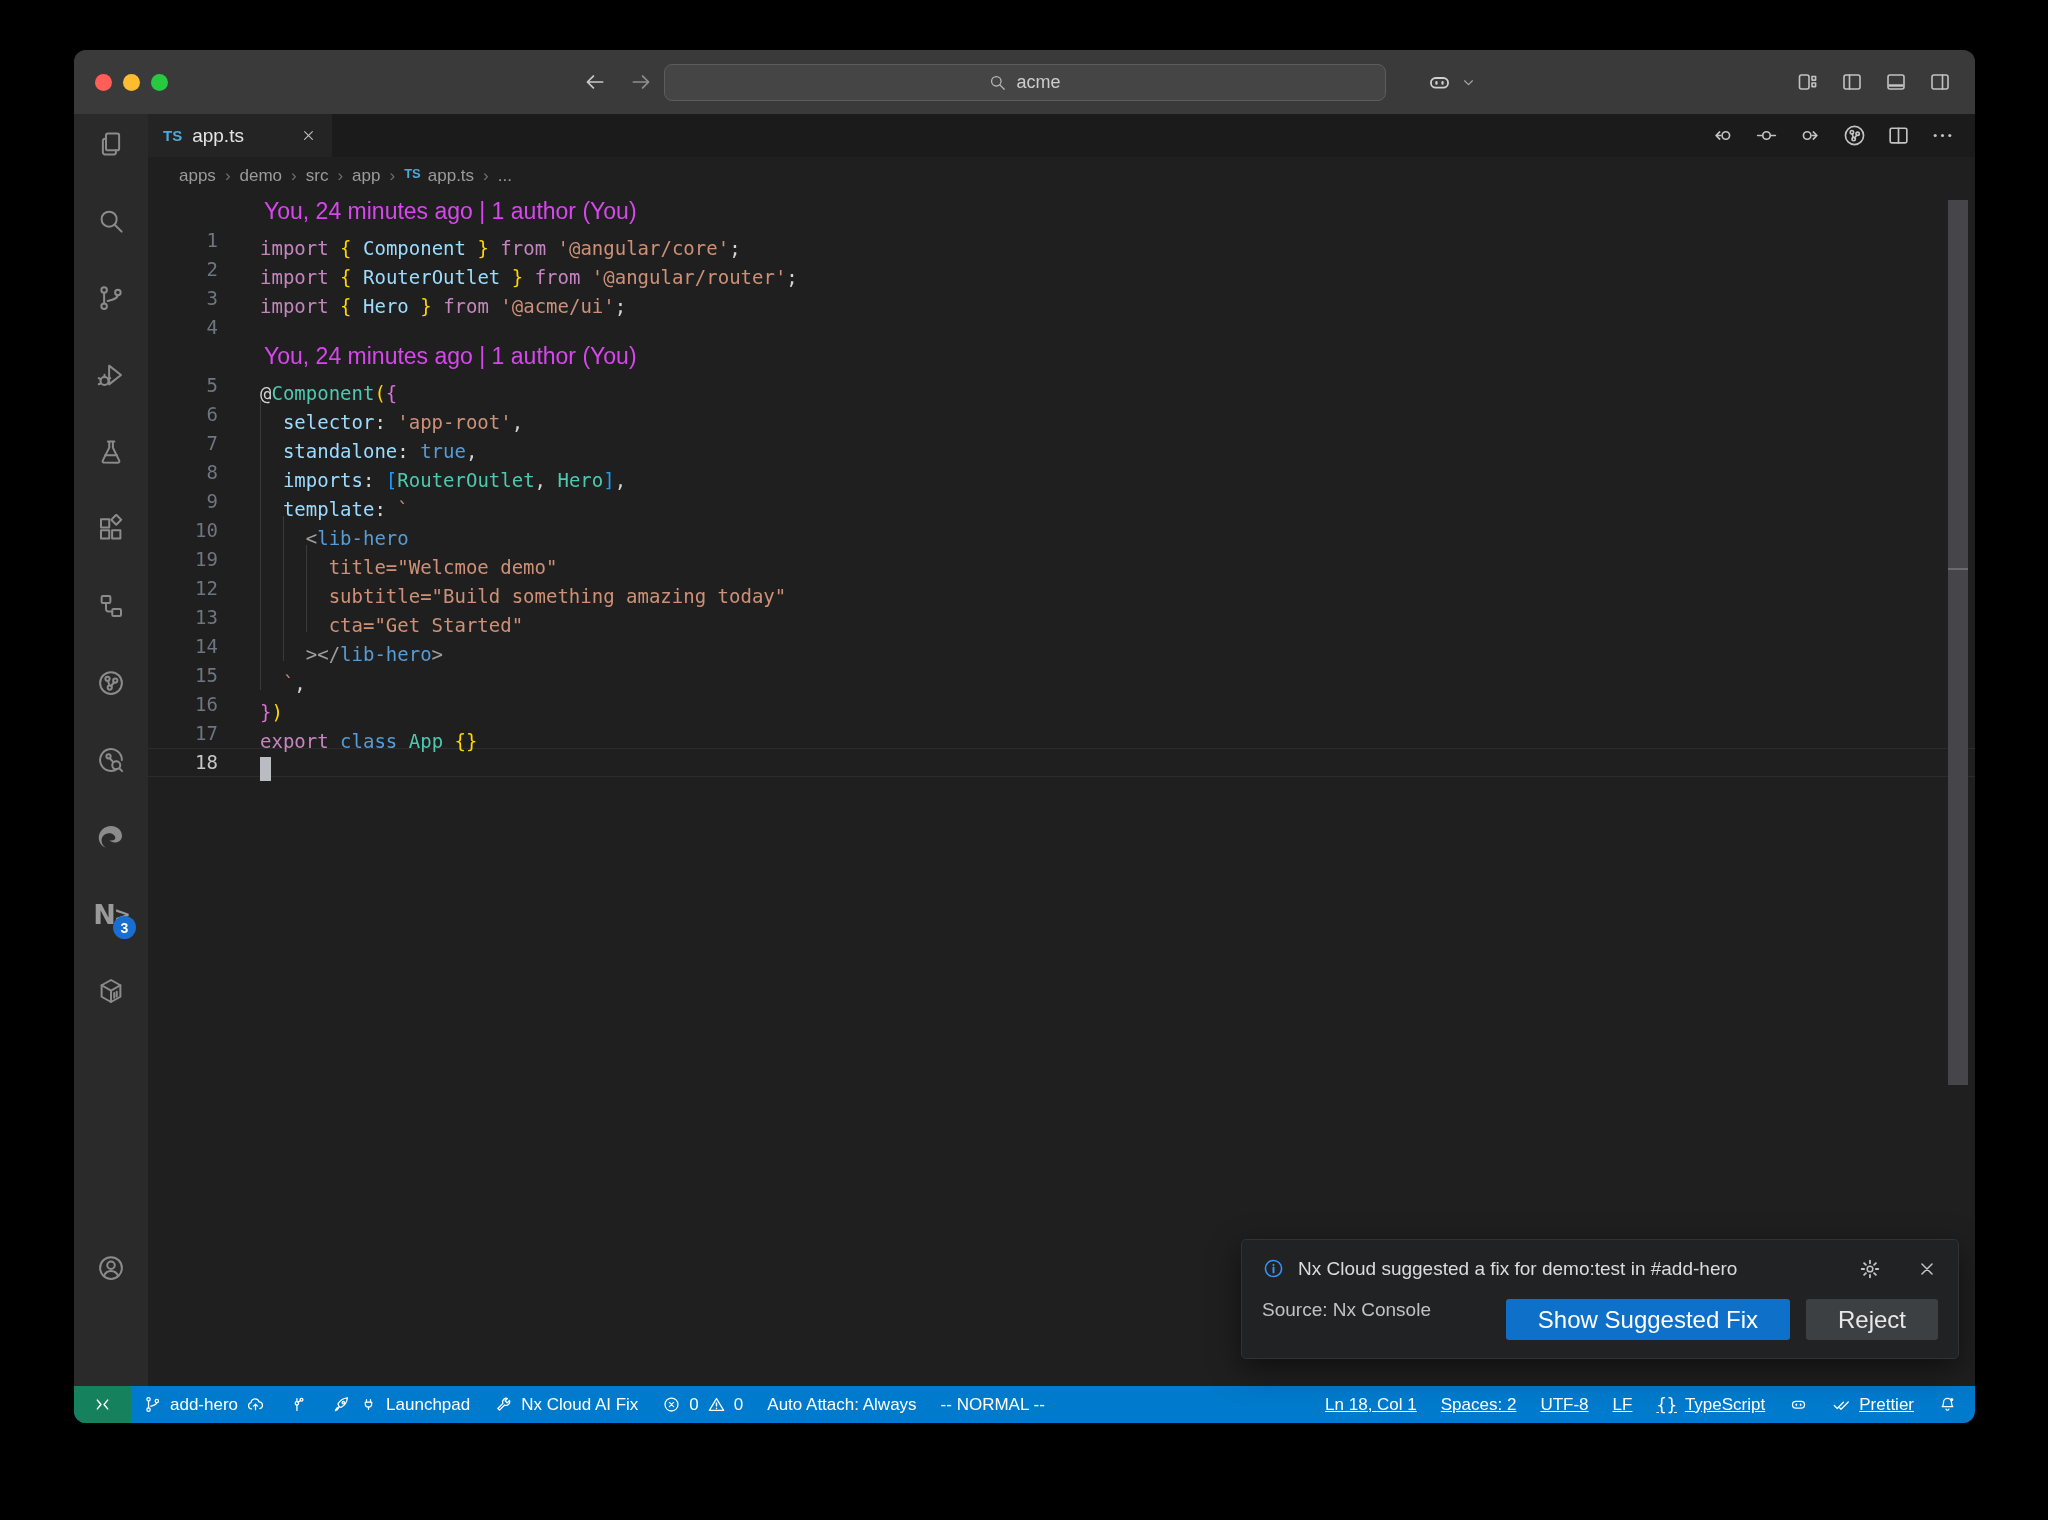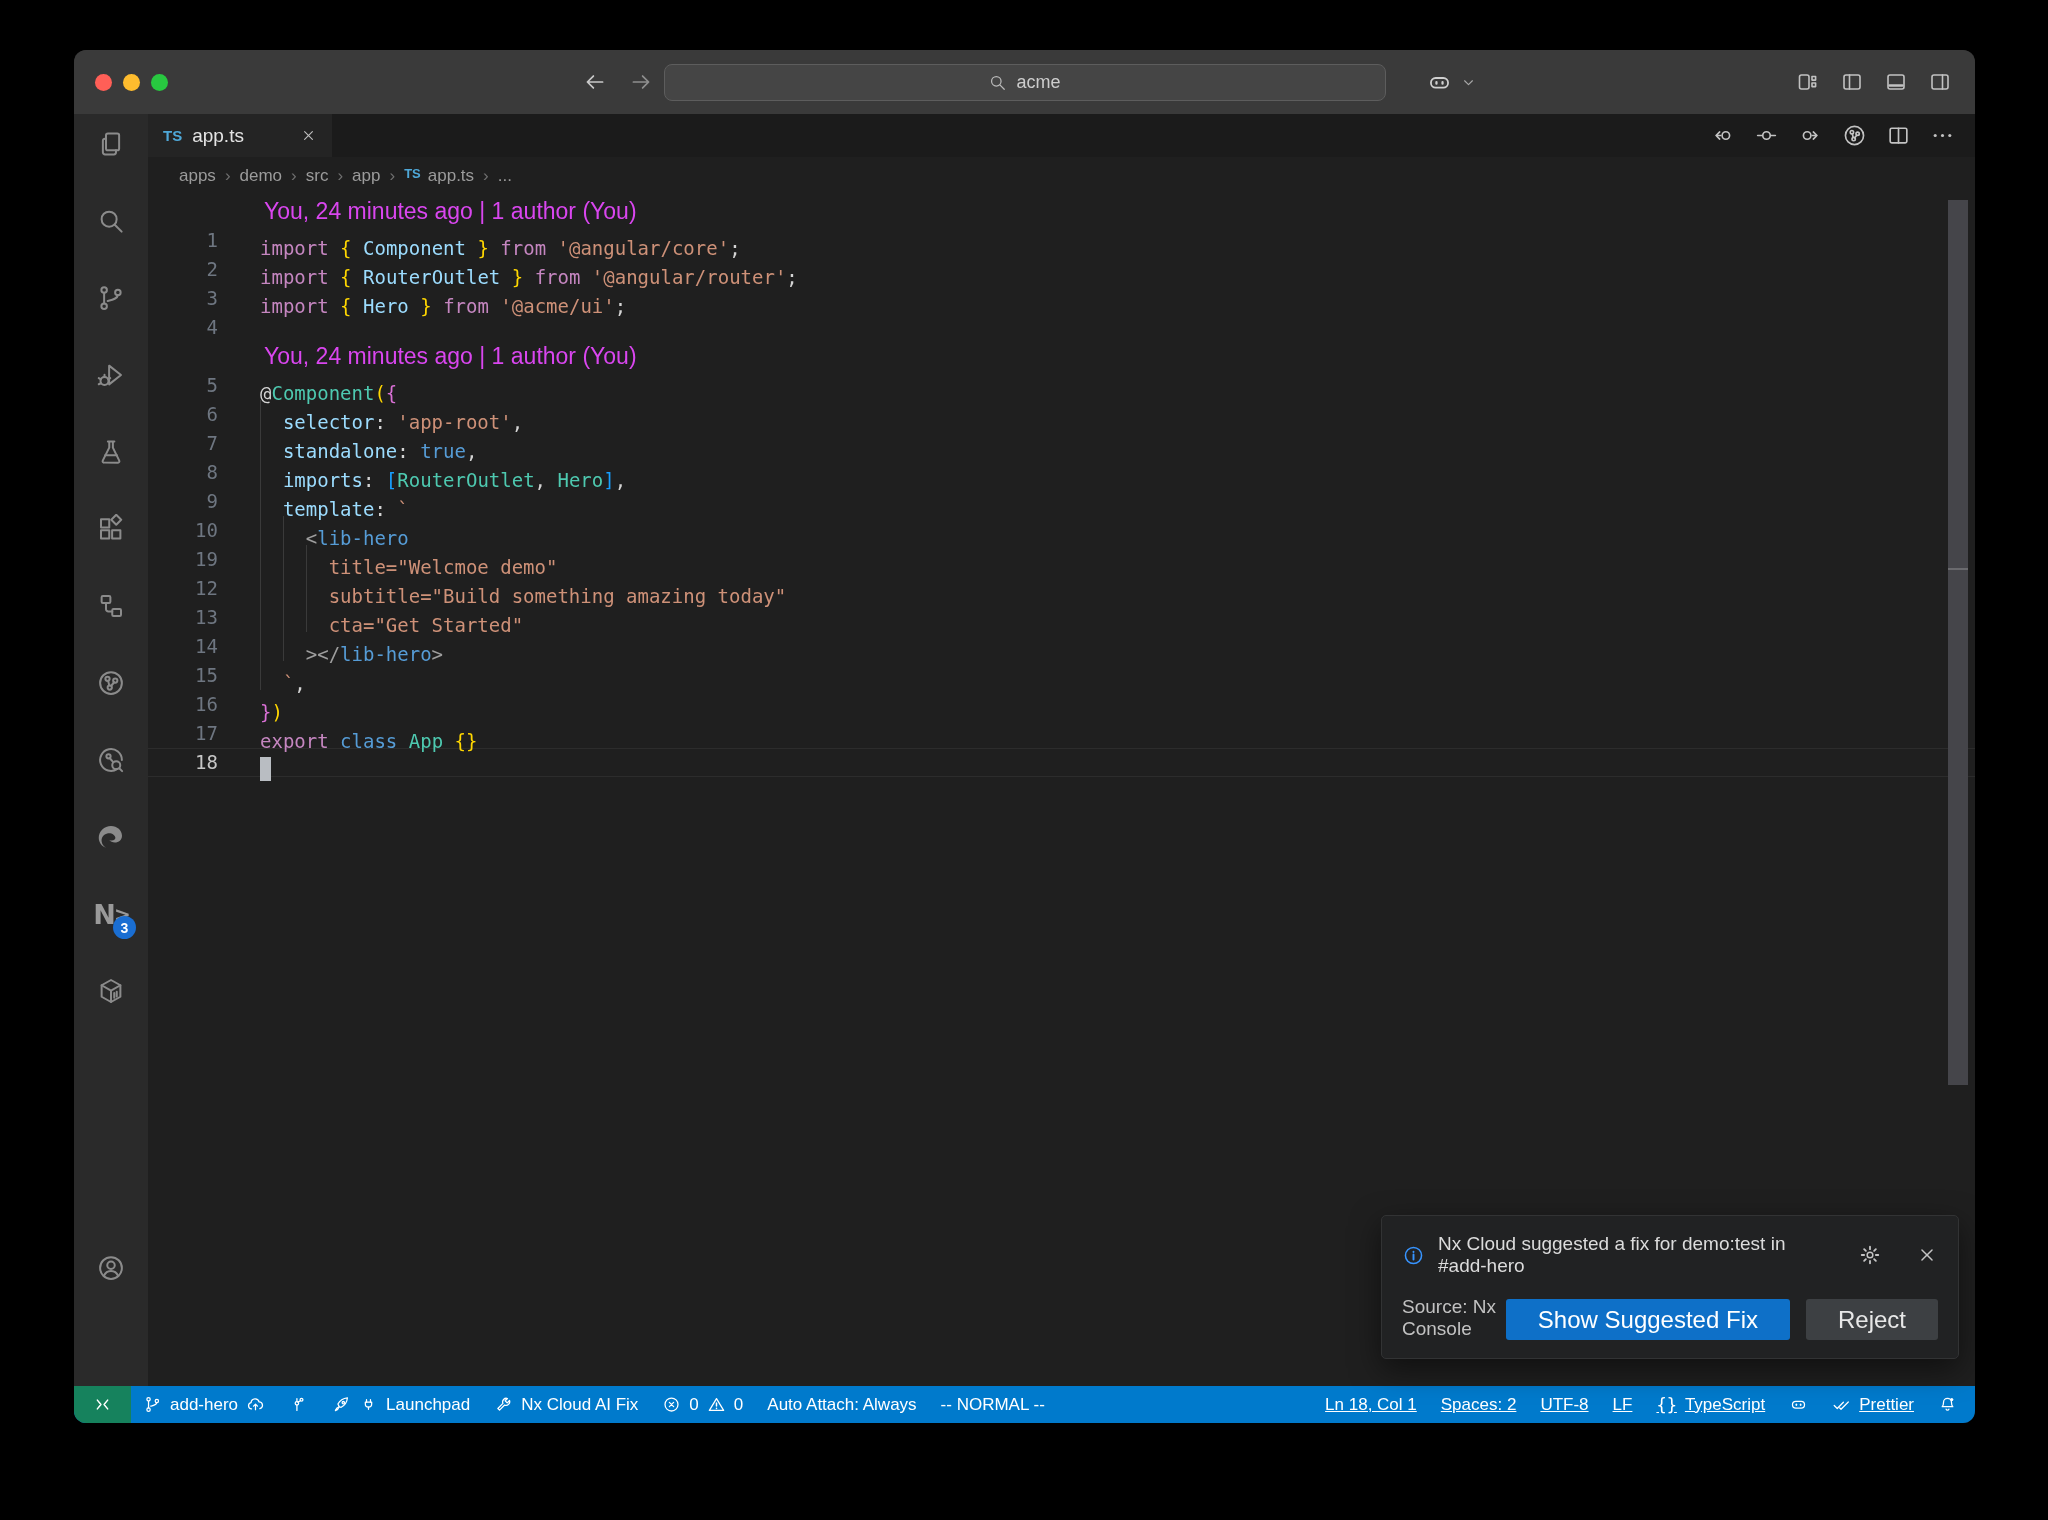--- a/index.html
+++ b/index.html
@@ -75,29 +75,29 @@
   .tok-b3{color:#179FFF}.tok-tg{color:#569CD6}.tok-tp{color:#9e9e9e}
   .cursor{display:inline-block;width:11px;height:24px;background:#b9bdc2;vertical-align:-4px;}
   .guide{position:absolute;width:1px;background:#3a3a3a;}
   .g1{left:112px;top:205px;height:290px}
   .g2{left:135px;top:321px;height:145px}
   .g3{left:158px;top:350px;height:87px}
   .scroll-thumb{position:absolute;right:7px;top:5px;width:20px;height:885px;background:#45454a;}
   .scroll-thumb::after{content:"";position:absolute;left:0;top:368px;width:100%;height:2px;background:#6a6a6e;}
 
   
-  .toast{position:absolute;right:16px;bottom:64px;width:578px;background:#212223;border:1px solid #323334;
+  .toast{position:absolute;right:16px;bottom:64px;width:718px;background:#212223;border:1px solid #323334;
     border-radius:5px;box-shadow:0 10px 30px rgba(0,0,0,.5);padding:17px 20px 18px;color:#d6d6d6;font-size:19px;}
   .toast-head{display:flex;align-items:center;gap:13px;}
   .toast-title{flex:1;color:#dcdcdc;}
   .toast-info{color:#3794FF}.toast-info svg{width:23px;height:23px}
   .toast-gear,.toast-x{color:#c5c5c5}
   .toast-gear svg,.toast-x svg{width:22px;height:22px}
   .toast-gear{margin-left:14px}.toast-x{margin-left:22px}
-  .toast-foot{display:flex;align-items:flex-end;margin-top:19px;}
+  .toast-foot{display:flex;align-items:flex-start;margin-top:19px;}
   .toast-source{flex:1;color:#c2c2c2;}
   .btn{height:41px;display:flex;align-items:center;padding:0 32px;border-radius:3px;font-size:24px;}
   .btn-primary{background:#0E70C8;color:#fff;}
   .btn-secondary{background:#3d4043;color:#e8e8e8;margin-left:16px;}
 
   
   .statusbar{height:37px;background:#007ACC;display:flex;align-items:stretch;color:#fff;font-size:17px;flex:none;}
   .sb-left{display:flex;flex:1;min-width:0;}
   .sb-right{display:flex;padding-right:6px;text-decoration:underline;}
   .sb-item{display:flex;align-items:center;gap:8px;padding:8px 12px;white-space:nowrap;}

